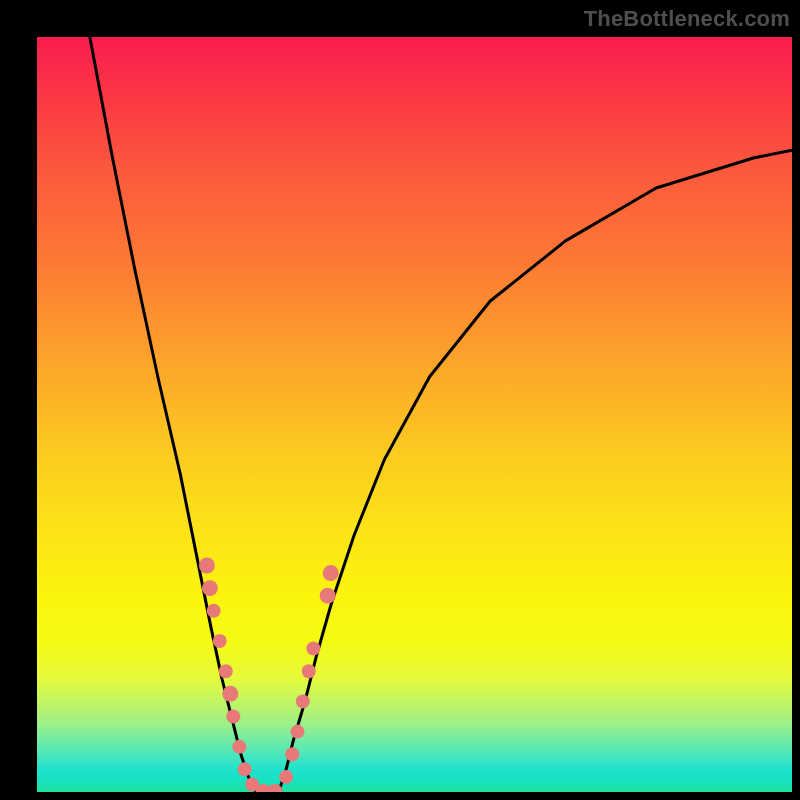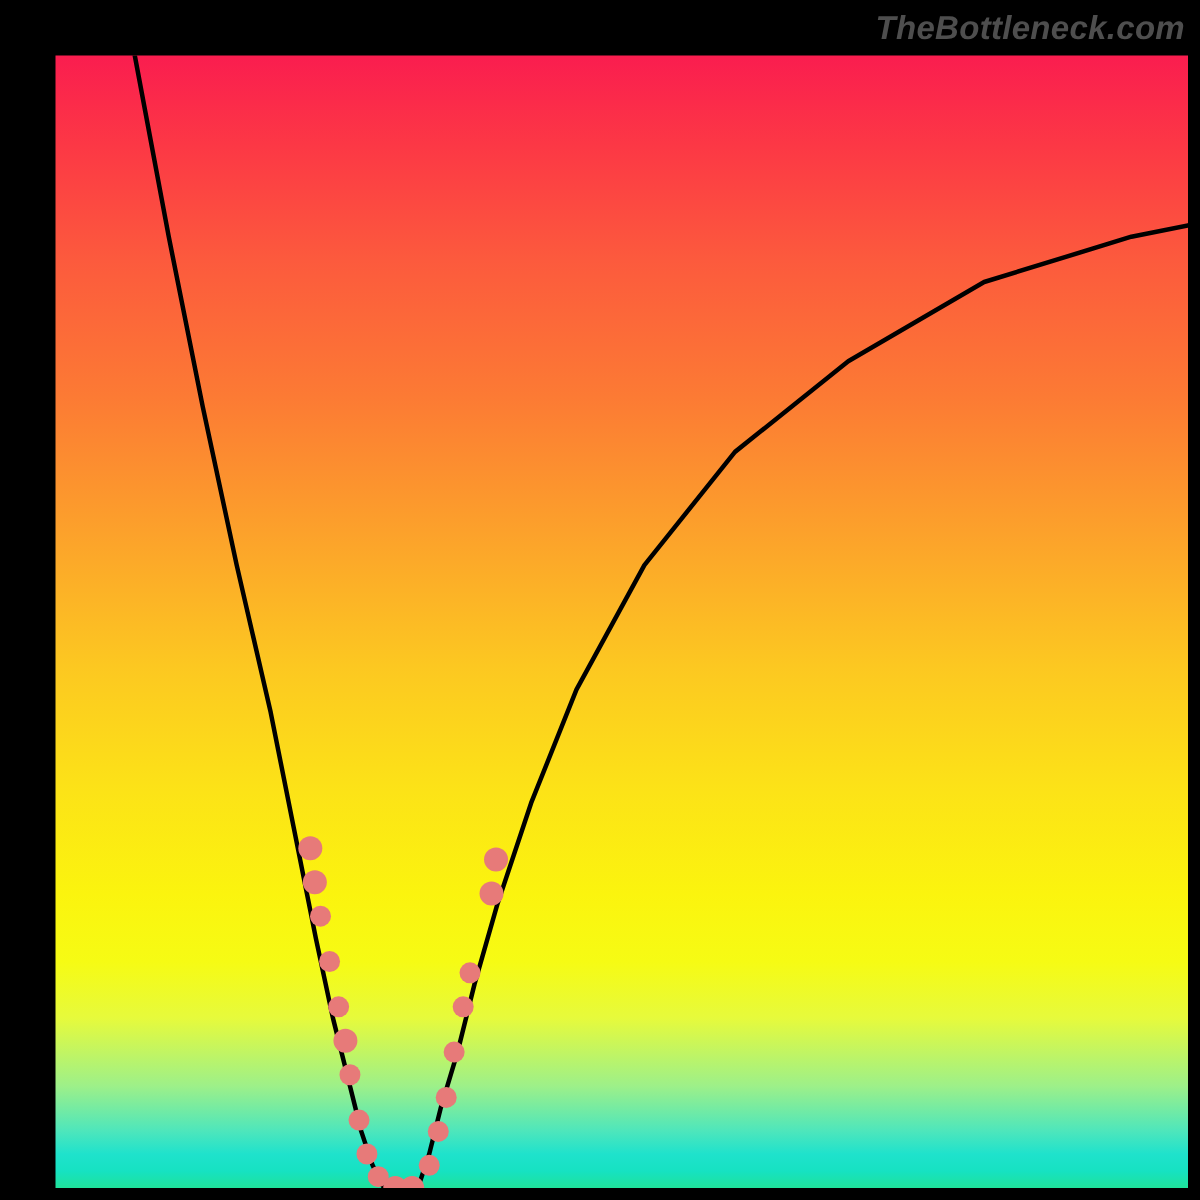--- a/index.html
+++ b/index.html
@@ -46,21 +46,20 @@
   .watermark {
     position: absolute;
     top: 6px;
     right: 10px;
     color: #4e4e4e;
     font-size: 22px;
     font-weight: 600;
     letter-spacing: 0.2px;
     user-select: none;
     pointer-events: none;
-    font-style: italic;
   }
 </style>
 </head>
 <body>
 
 <div class="frame">
   <div class="plot-area">
     <svg id="chart-svg" width="755" height="755" viewBox="0 0 755 755">
         <path d="M52.85 0.00 L75.50 120.80 L98.15 234.05 L120.80 339.75 L143.45 437.90 L158.55 513.40 L173.65 588.90 L184.97 641.75 L196.30 687.05 L203.85 717.25 L211.40 739.90 L218.95 755.00 L 218.95 755.00 L 241.60 755.00 L 241.60 755.00 L 249.15 732.35 L 256.70 702.15 L 268.02 664.40 L 279.35 619.10 L 294.45 566.25 L 317.10 498.30 L 347.30 422.80 L 392.60 339.75 L 453.00 264.25 L 528.50 203.85 L 619.10 151.00 L 717.25 120.80 L 755.00 113.25 " fill="none" stroke="#000000" stroke-width="3" stroke-linecap="round" stroke-linejoin="round"></path>
         <g>

